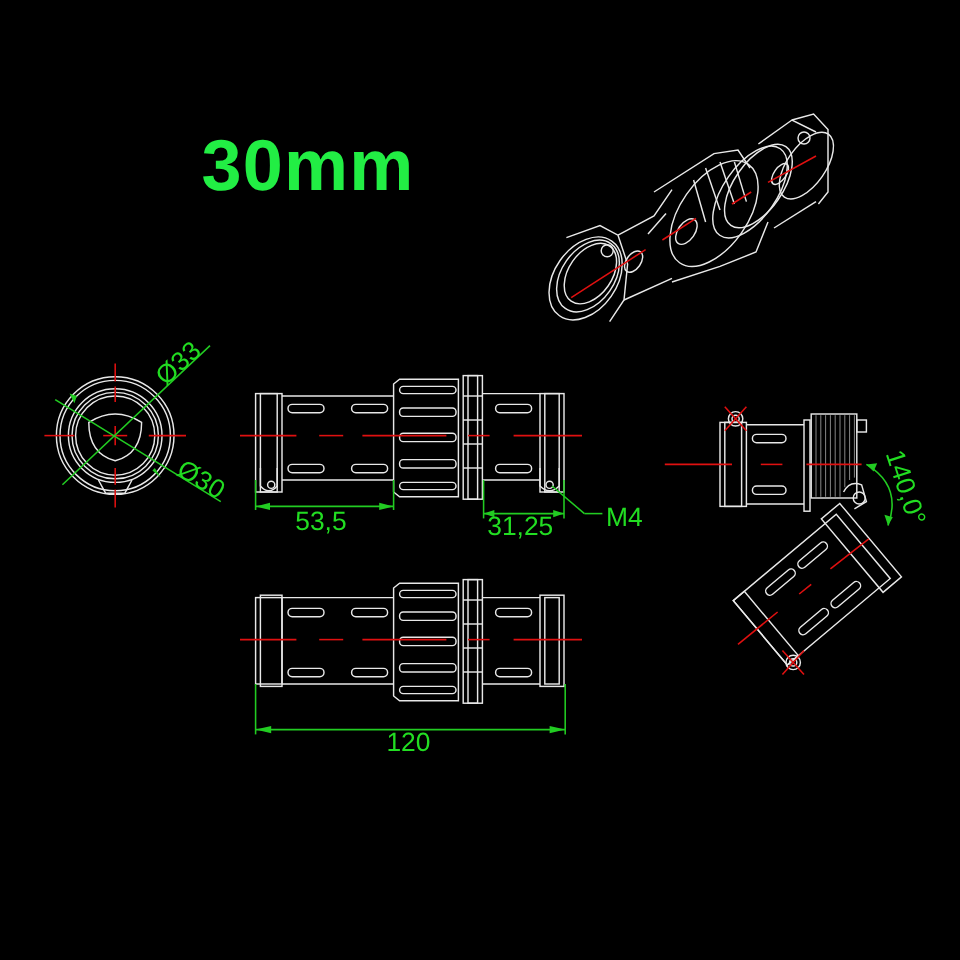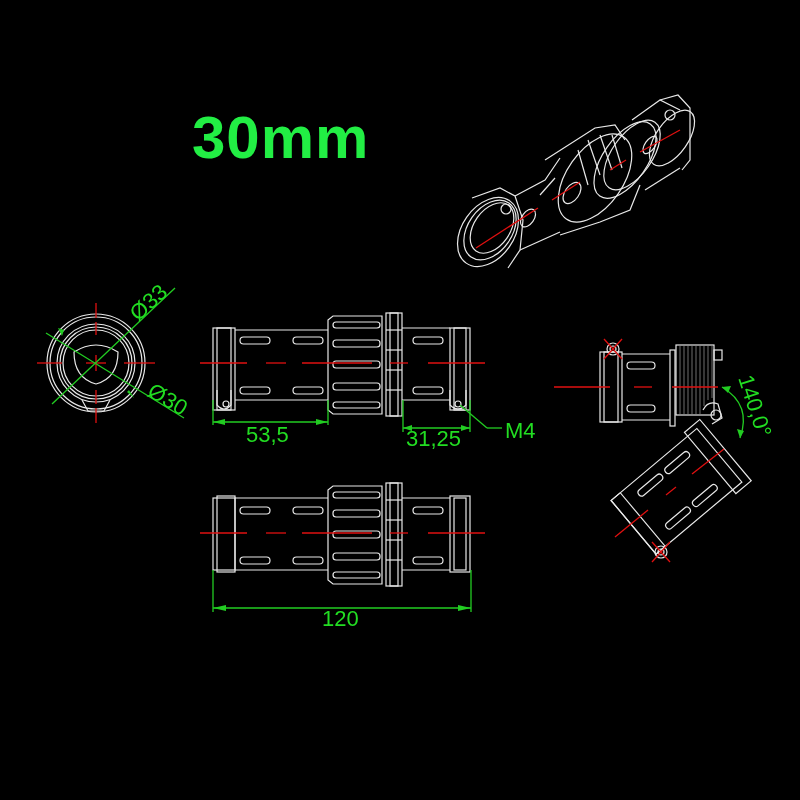--- a/index.html
+++ b/index.html
@@ -1,17 +1,17 @@
 <!DOCTYPE html>
 <html><head>
 <meta charset="utf-8">
 <style>
   html,body{margin:0;padding:0;background:#000;}
   #stage{position:relative;width:800px;height:800px;background:#000;overflow:hidden;}
-  #title{position:absolute;left:192px;top:108px;font-family:"Liberation Sans",sans-serif;font-weight:bold;font-size:60px;color:#22ee44;line-height:1;letter-spacing:1px;}
+  #title{position:absolute;left:168px;top:108px;font-family:"Liberation Sans",sans-serif;font-weight:bold;font-size:60px;color:#22ee44;line-height:1;letter-spacing:1px;}
   svg{position:absolute;left:0;top:0;}
   .w{stroke:#e8e8e8;stroke-width:1.2;fill:none;}
   .r{stroke:#e01010;stroke-width:1.3;fill:none;}
   .g{stroke:#22cc22;stroke-width:1.3;fill:none;}
   .gf{fill:#22cc22;stroke:none;}
   .dim{font-family:"Liberation Sans",sans-serif;font-size:22px;fill:#22dd22;}
 </style>
 </head>
 <body>
 

